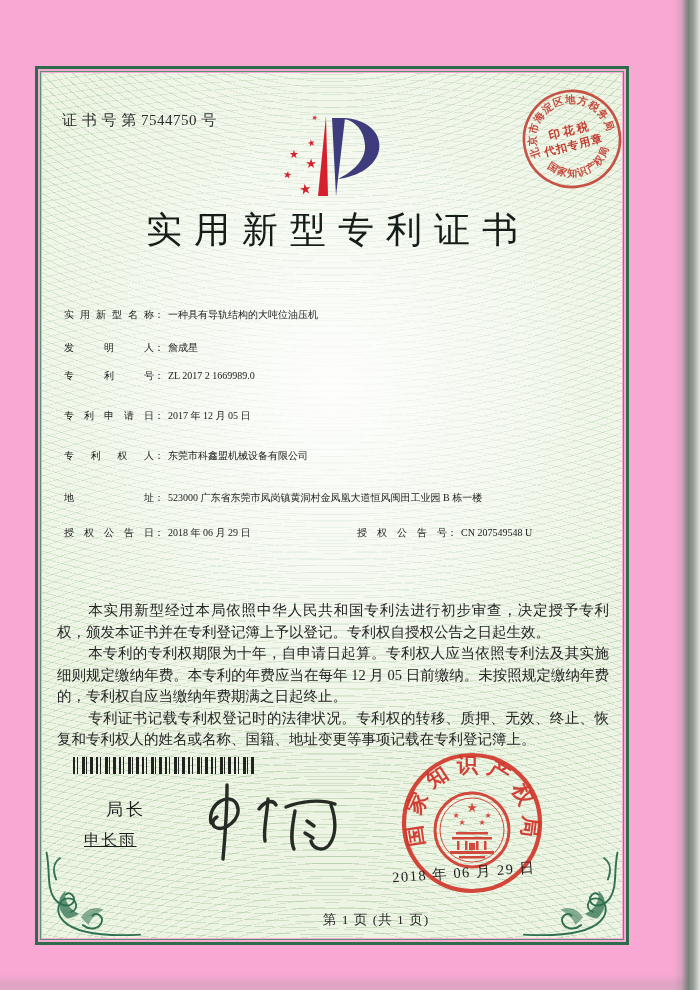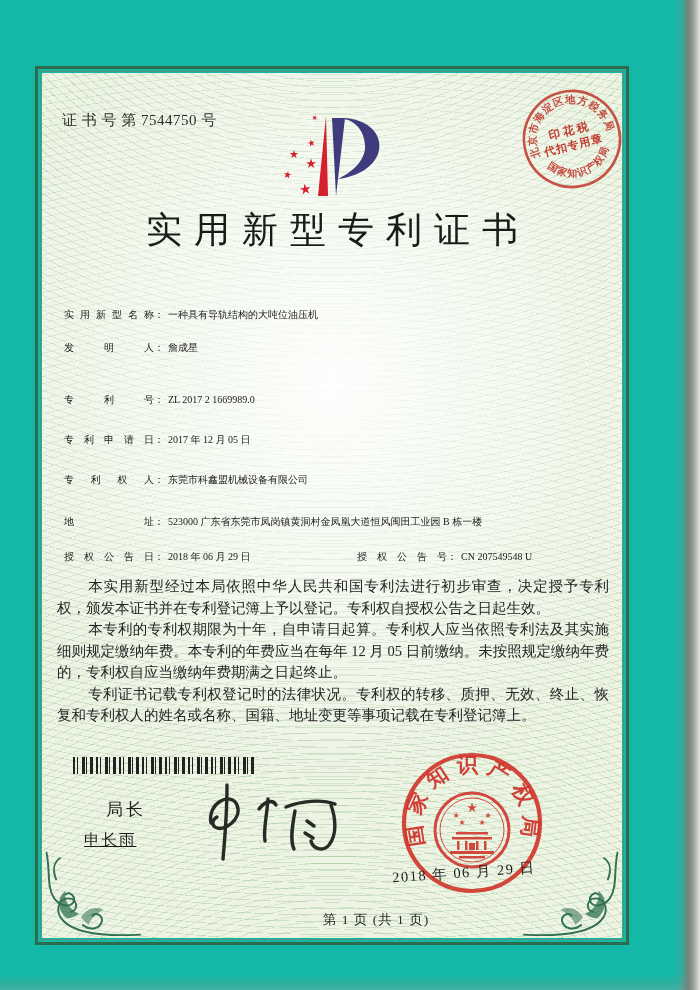--- a/index.html
+++ b/index.html
@@ -1,17 +1,17 @@
 <!DOCTYPE html>
 <html><head>
 <meta charset="utf-8">
 <style>
   html,body{margin:0;padding:0;background:#ffffff;}
   .paper{
-    position:relative;width:700px;height:990px;background:#14b8a6;overflow:hidden;
+    position:relative;width:700px;height:990px;background:#f9a8d4;overflow:hidden;
     font-family:"Liberation Serif","DejaVu Serif",serif;color:#1d1d1d;
   }
   
   .frame{position:absolute;left:35px;top:66px;width:588px;height:873px;
     border:3px solid #2d6b4c;z-index:2;}
   .frame-inner{position:absolute;inset:2px;border:1px solid #5a9074;}
   .guilloche{position:absolute;inset:1px;background-color:#edf4e4;
     background-image:
       repeating-radial-gradient(120% 65% at 50% -20%, rgba(125,175,115,.30) 0 1px, rgba(0,0,0,0) 1px 8px),
       repeating-radial-gradient(120% 65% at 50% 120%, rgba(125,175,115,.24) 0 1px, rgba(0,0,0,0) 1px 9px);}
@@ -21,30 +21,30 @@
   .scan-right{position:absolute;top:0;right:0;width:26px;height:100%;z-index:10;
     background:linear-gradient(to right, rgba(120,130,120,0) 0%, rgba(130,140,130,.25) 28%, #78827a 55%, #99a099 75%, #e3e4e0 100%);}
   .scan-bottom{position:absolute;bottom:0;left:0;width:100%;height:16px;z-index:9;
     background:linear-gradient(to bottom, rgba(0,0,0,0) 0%, rgba(140,145,138,.22) 60%, rgba(165,170,162,.32) 100%);}
   
   .certno{position:absolute;left:62px;top:111px;font-size:15px;letter-spacing:.5px;color:#2e2e2e;z-index:5;}
   .title{position:absolute;left:35px;top:206px;width:594px;text-align:center;
     font-size:36px;font-weight:400;letter-spacing:12px;text-indent:12px;color:#161d18;z-index:5;}
   .fields{position:absolute;left:64px;top:295px;width:548px;font-size:10px;line-height:21px;color:#1b1b1b;z-index:5;}
   .frow{position:relative;}
-  .frow.r1{margin-top:9px;}  .frow.r2{margin-top:12px;} .frow.r3{margin-top:31px;}
+  .frow.r1{margin-top:9px;}  .frow.r2{margin-top:12px;} .frow.r3{margin-top:7px;}
   .frow.r4{margin-top:19px;} .frow.r5{margin-top:19px;} .frow.r6{margin-top:21px;}
   .frow.r7{margin-top:14px;}
   .flabel{display:inline-block;width:90px;text-align:justify;text-align-last:justify;
     white-space:nowrap;vertical-align:top;}
   .fcolon{display:inline-block;vertical-align:top;}
   .fvalue{display:inline-block;margin-left:4px;vertical-align:top;}
   .fvalue.addr{width:385px;}
   .pair2{position:absolute;left:293px;top:0;white-space:nowrap;}
-  .paras{position:absolute;left:57px;top:576px;width:552px;z-index:5;
+  .paras{position:absolute;left:57px;top:600px;width:552px;z-index:5;
     font-size:14.5px;line-height:21.5px;text-align:justify;color:#242424;}
   .paras p{margin:0;text-indent:2.15em;}
   .sig-role{position:absolute;left:84px;top:798px;font-size:17px;letter-spacing:3px;z-index:5;margin-left:22px;}
   .sig-name{position:absolute;left:84px;top:830px;font-size:15.5px;letter-spacing:2px;z-index:5;text-decoration:underline;}
   .footer{position:absolute;left:35px;top:911px;width:682px;text-align:center;
     font-size:13.5px;letter-spacing:1px;color:#2a2a2a;z-index:5;}
   
   .barcode{position:absolute;left:73px;top:757px;width:181px;height:17px;z-index:5;
     background-image:repeating-linear-gradient(90deg,
       #20231f 0 2px, rgba(0,0,0,0) 2px 4px,

